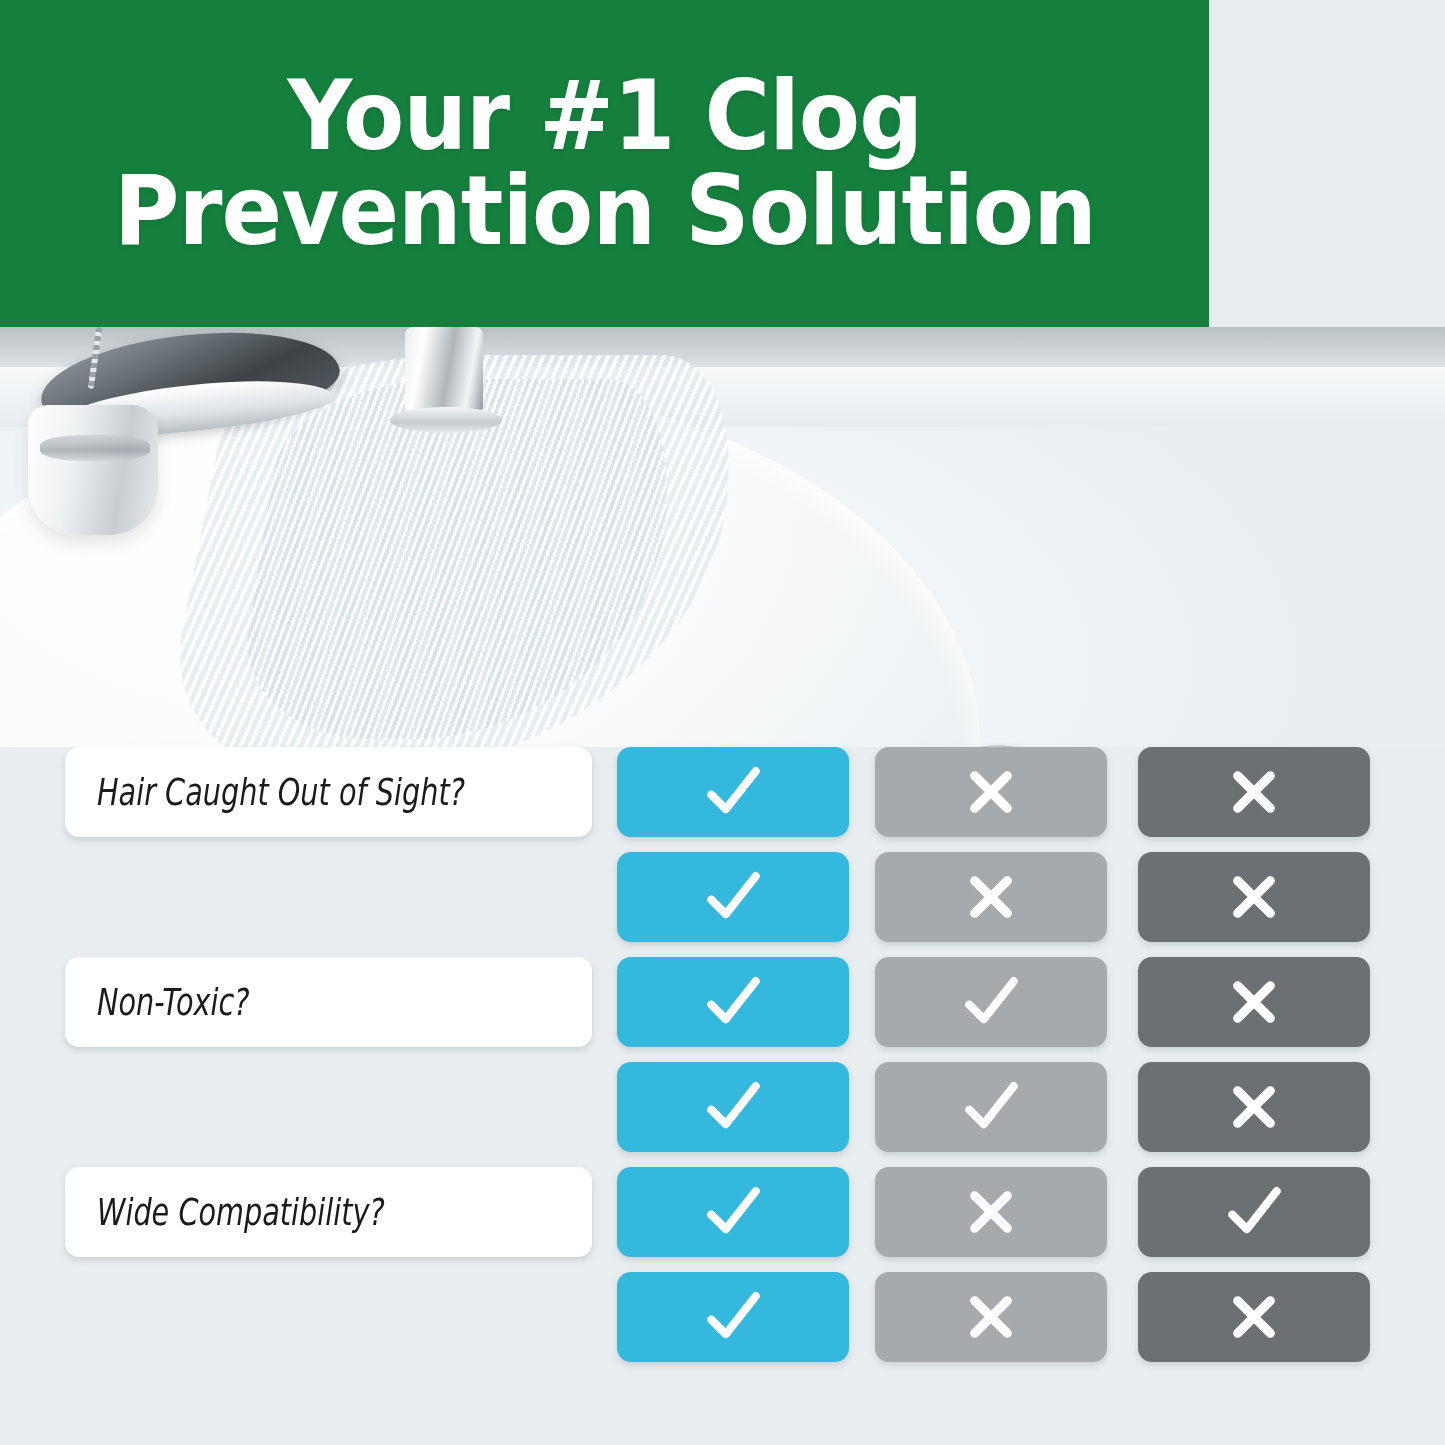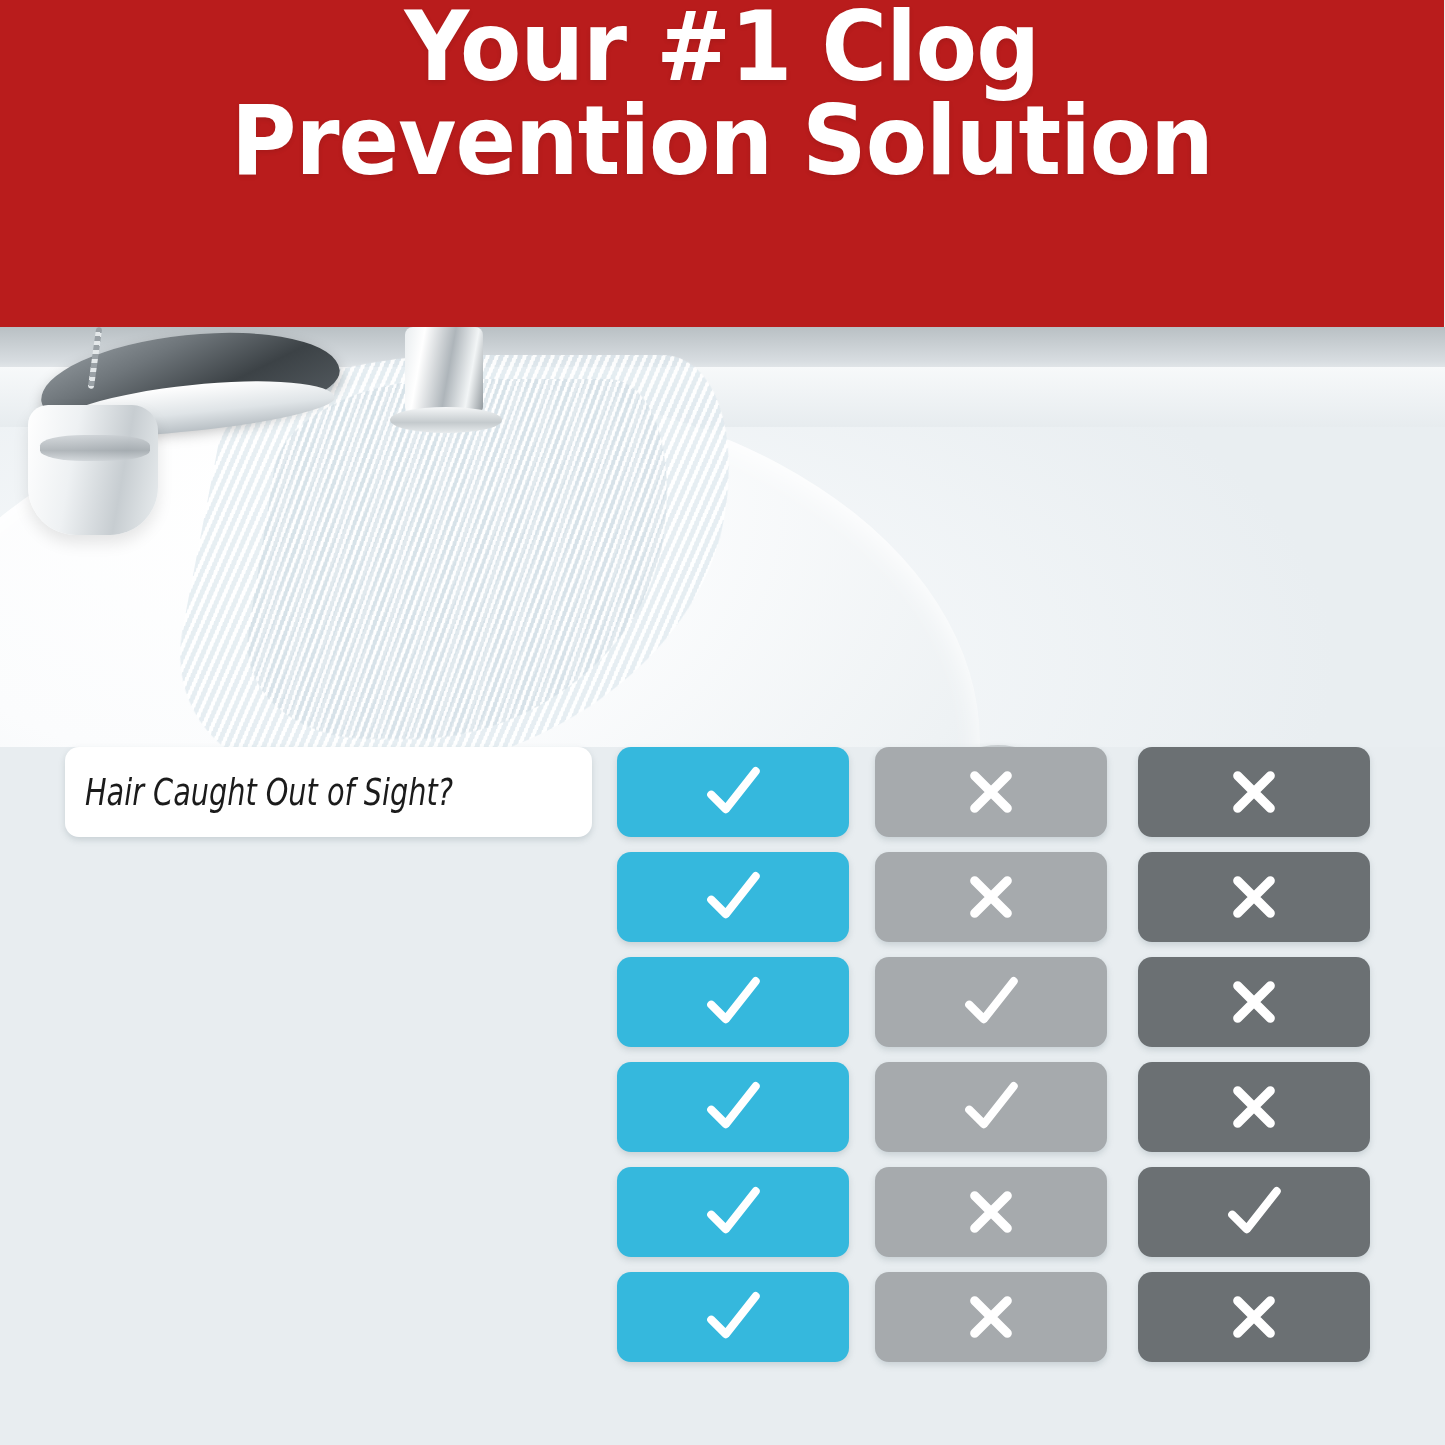--- a/index.html
+++ b/index.html
@@ -7,23 +7,23 @@
 
   .page{
     position:relative;
     width:1445px;height:1445px;
     overflow:hidden;
     background:#e8edf0;
   }
 
   
   .banner{
-    position:absolute;left:0;top:0;width:1444px;height:327px;
-    background:#b91c1c;
-    display:flex;align-items:flex-start;justify-content:center;
+    position:absolute;left:0;top:0;width:1209px;height:327px;
+    background:#15803d;
+    display:flex;align-items:center;justify-content:center;
   }
   .banner-title{
     color:#ffffff;
     font-family:"DejaVu Sans",sans-serif;
     font-weight:bold;
     font-size:96px;
     line-height:0.98;
     text-align:center;
     letter-spacing:-1px;
     transform:scaleX(0.93);
@@ -144,21 +144,21 @@
   }
   .cell{
     border-radius:14px;
     box-shadow:0 3px 6px rgba(120,135,145,0.28);
     height:90px;
     display:flex;align-items:center;
   }
   .cell-label{
     position:absolute;left:65px;width:527px;
     background:#ffffff;
-    padding-left:20px;
+    padding-left:32px;
     box-sizing:border-box;
   }
   .cell-label span{
     font-family:"DejaVu Sans Condensed","Liberation Sans",sans-serif;
     font-style:italic;
     font-size:38px;
     color:#1b1b1b;
     transform:scaleX(0.84);
     transform-origin:left center;
     white-space:nowrap;
@@ -261,20 +261,23 @@
         </div>
         <div class="cell cell-mark c3">
           <span class="mark">
             <svg viewBox="0 0 64 64">
               <path d="M14 14 L50 50 M50 14 L14 50" fill="none" stroke="#ffffff" stroke-width="10" stroke-linecap="round"></path>
             </svg>
           </span>
         </div>
       </div>
       <div class="row" style="top: 210px;">
+        <div class="cell cell-label">
+          <span>Non-Toxic?</span>
+        </div>
         <div class="cell cell-mark c1">
           <span class="mark">
             <svg viewBox="0 0 64 64">
               <path d="M8 35 L24 51 L57 9" fill="none" stroke="#ffffff" stroke-width="9" stroke-linecap="round" stroke-linejoin="round"></path>
             </svg>
           </span>
         </div>
         <div class="cell cell-mark c2">
           <span class="mark">
             <svg viewBox="0 0 64 64">
@@ -307,20 +310,23 @@
         </div>
         <div class="cell cell-mark c3">
           <span class="mark">
             <svg viewBox="0 0 64 64">
               <path d="M14 14 L50 50 M50 14 L14 50" fill="none" stroke="#ffffff" stroke-width="10" stroke-linecap="round"></path>
             </svg>
           </span>
         </div>
       </div>
       <div class="row" style="top: 420px;">
+        <div class="cell cell-label">
+          <span>Wide Compatibility?</span>
+        </div>
         <div class="cell cell-mark c1">
           <span class="mark">
             <svg viewBox="0 0 64 64">
               <path d="M8 35 L24 51 L57 9" fill="none" stroke="#ffffff" stroke-width="9" stroke-linecap="round" stroke-linejoin="round"></path>
             </svg>
           </span>
         </div>
         <div class="cell cell-mark c2">
           <span class="mark">
             <svg viewBox="0 0 64 64">

